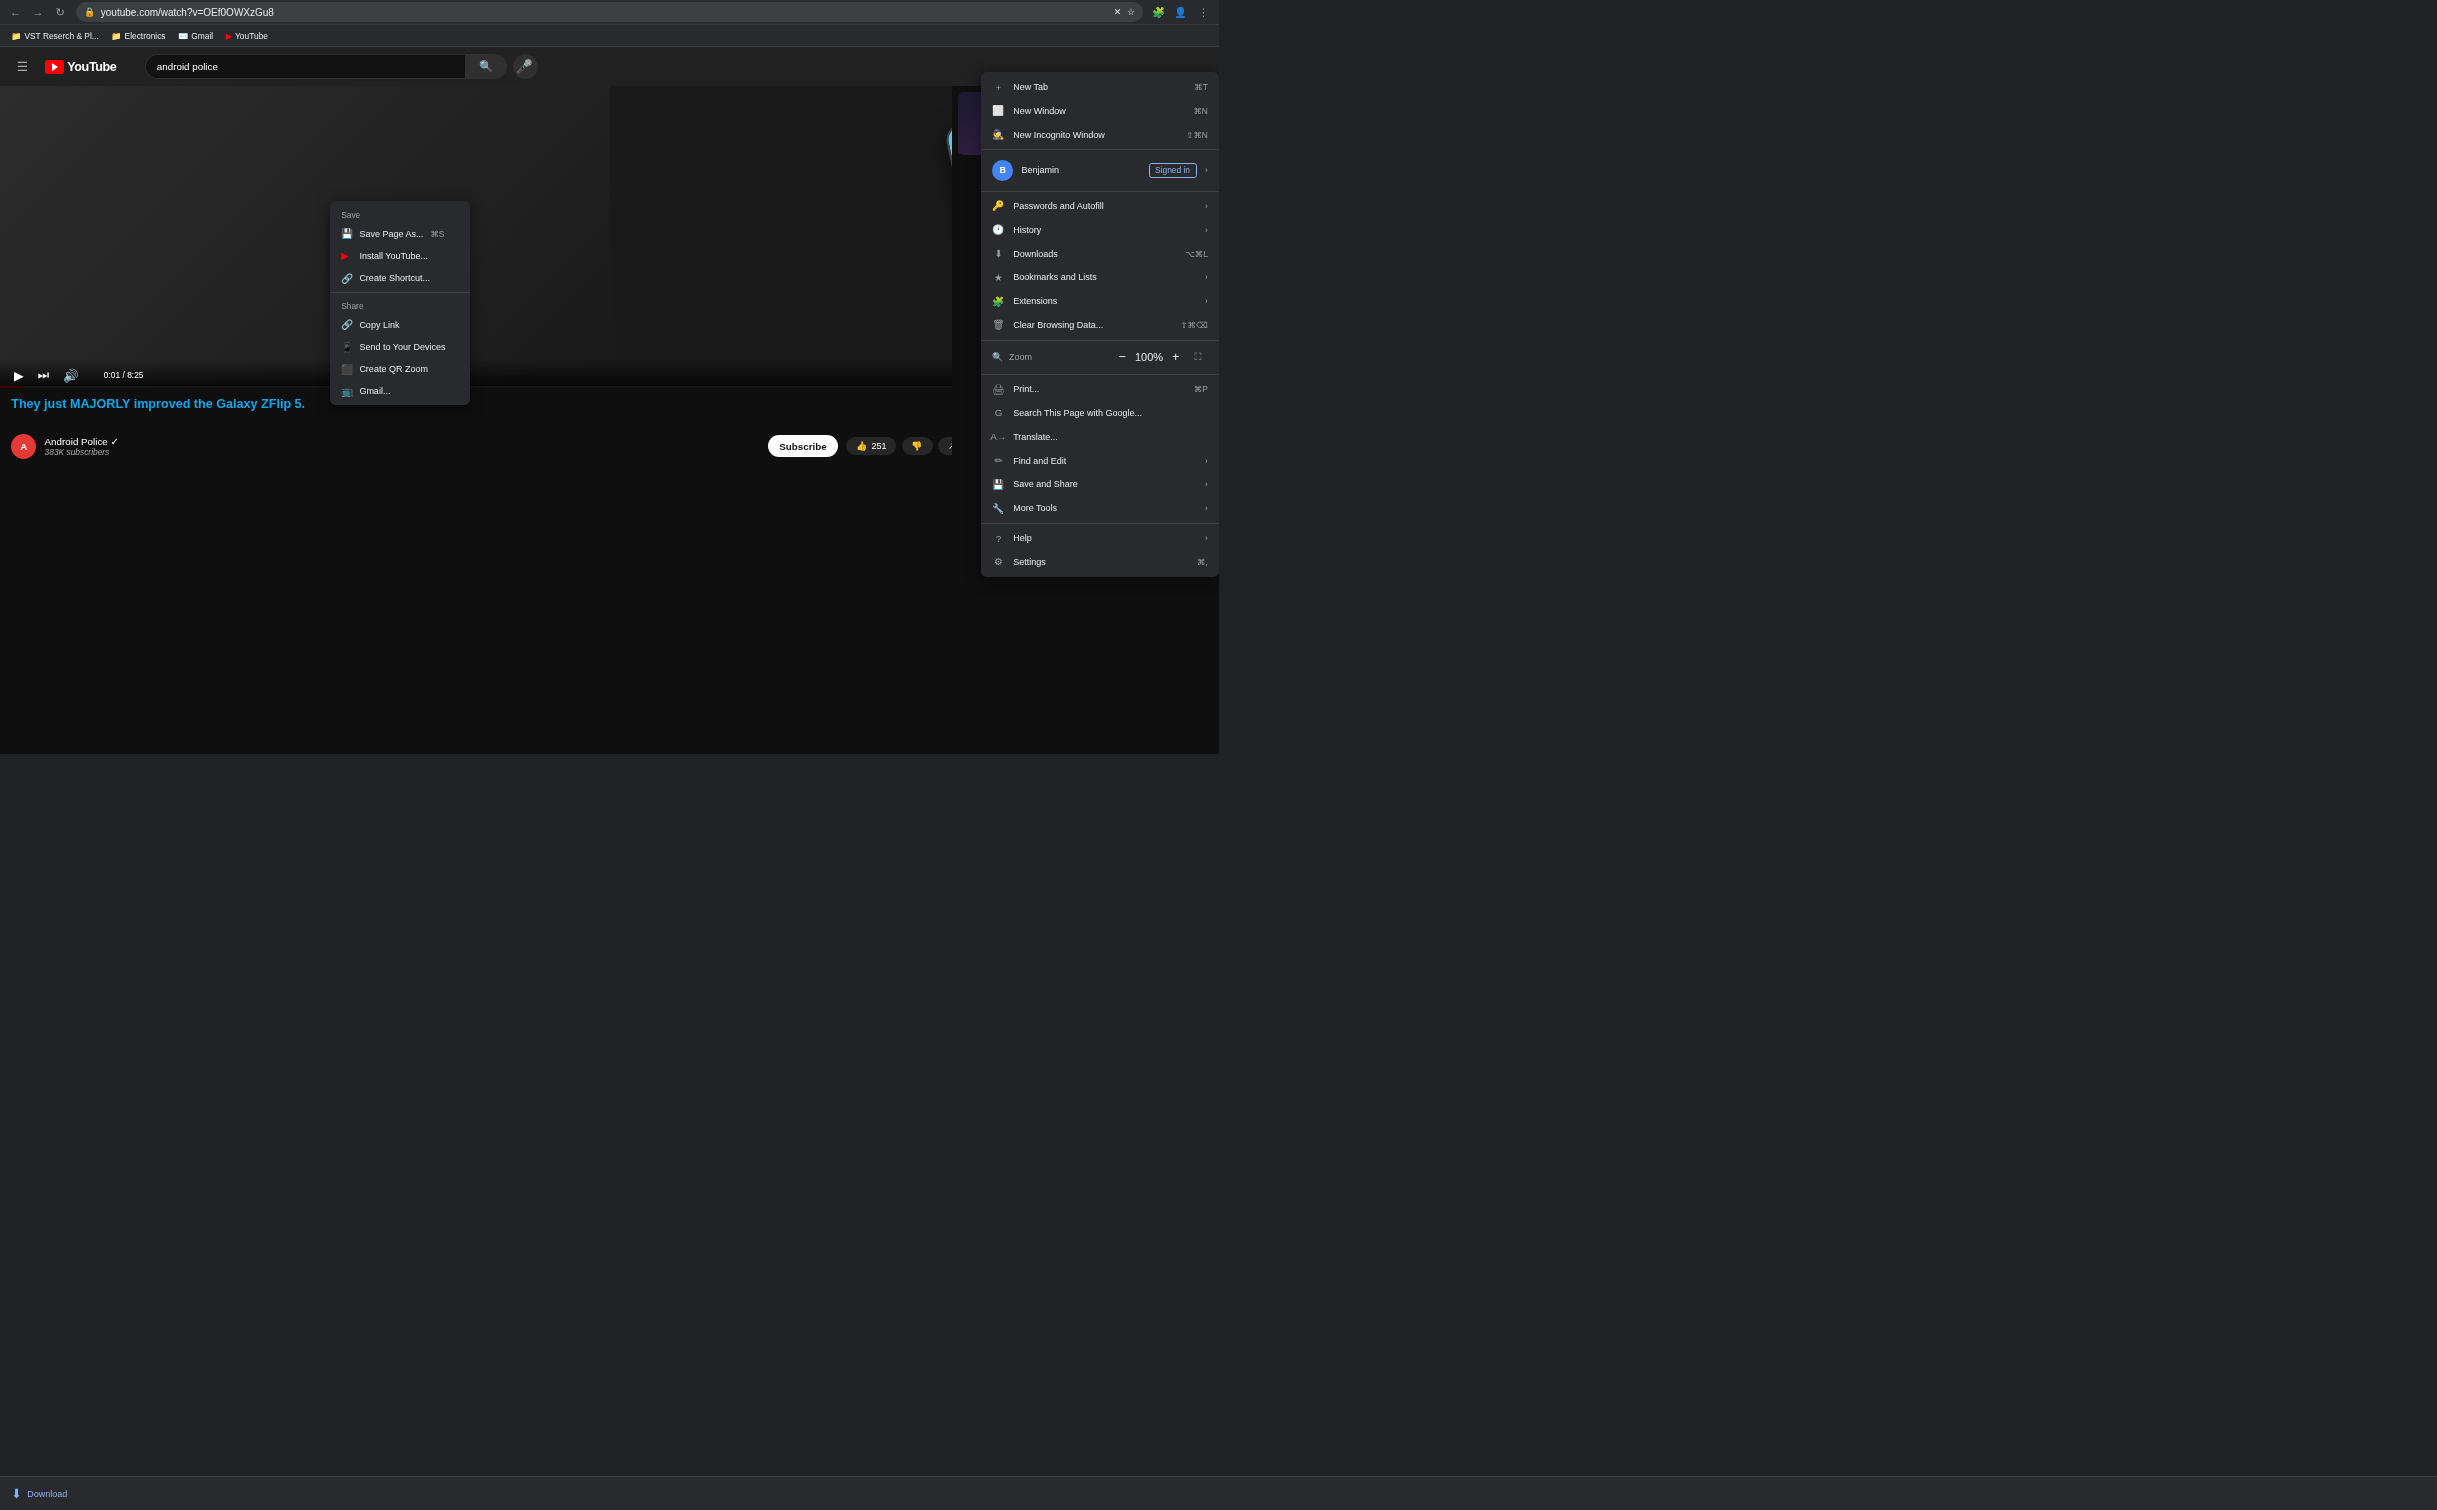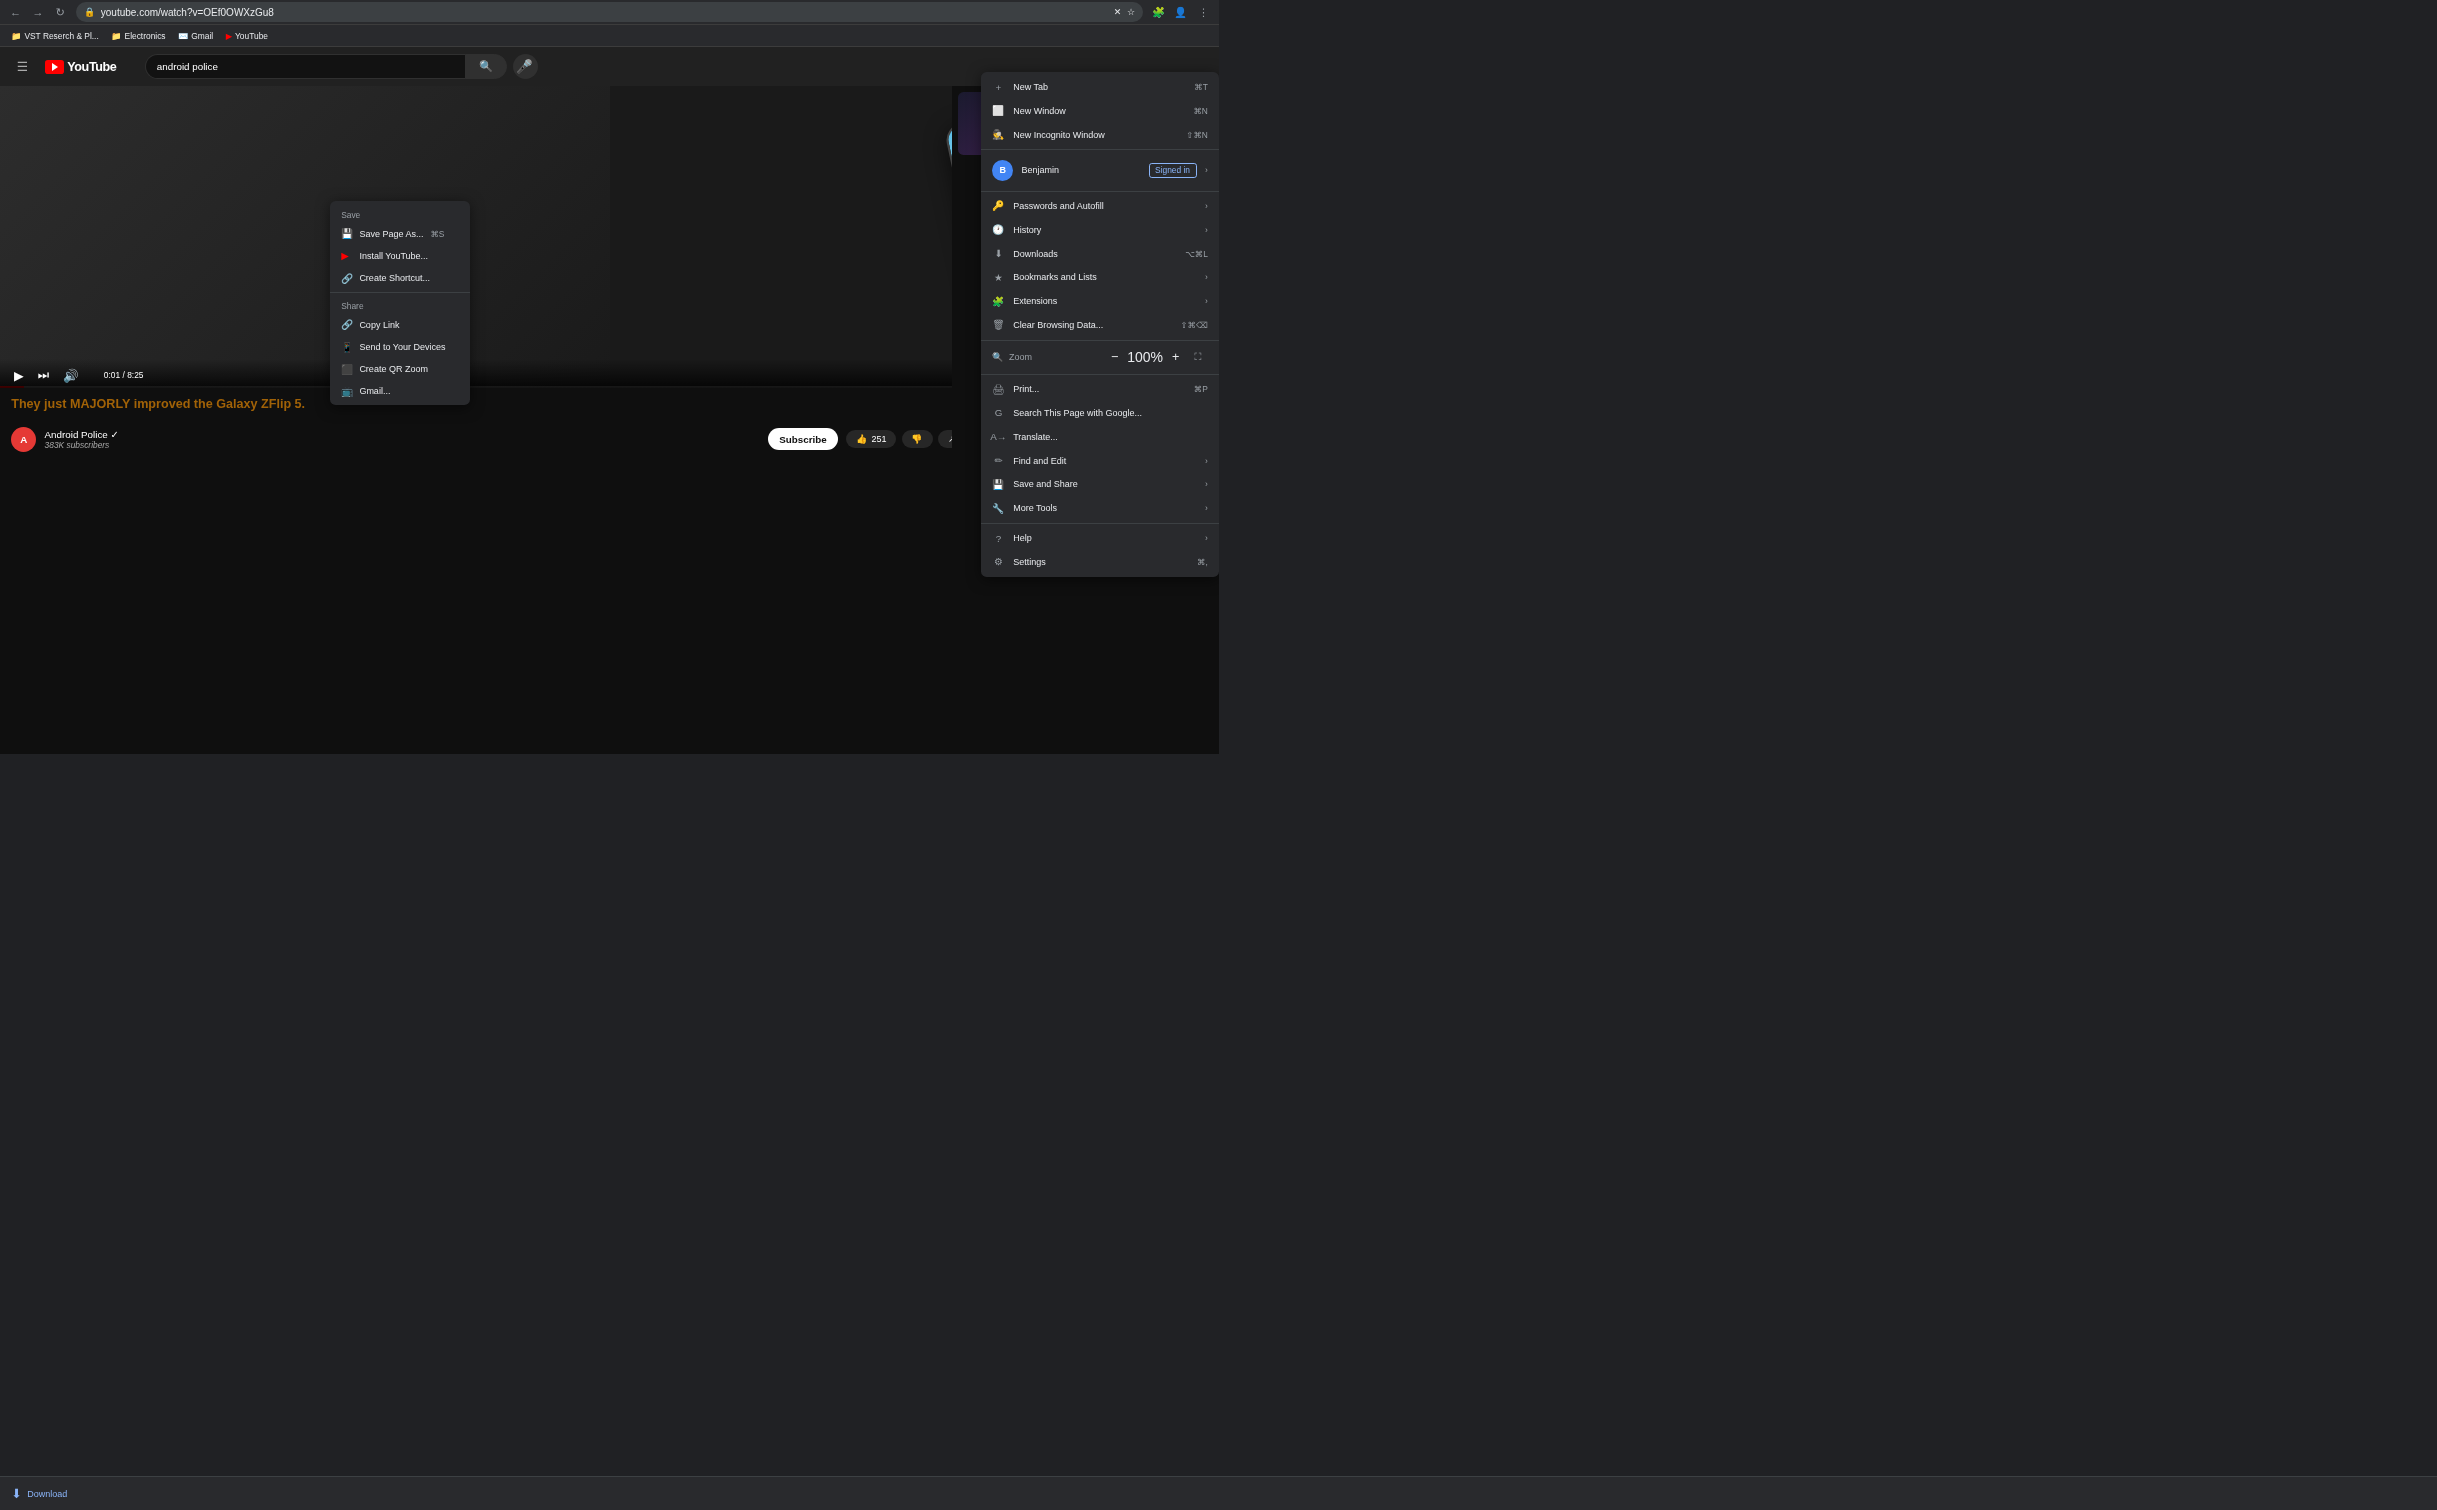--- a/index.html
+++ b/index.html
@@ -262,24 +262,24 @@
       gap: 5.6px;
       align-items: center;
     }
 
     
     .video-info {
       padding: 8.4px 11.2px;
       background: #0f0f0f;
     }
     .video-title {
-      color: #a16207;
+      color: #0ea5e9;
       font-size: 12.6px;
       font-weight: 600;
-      margin-bottom: 16px;
+      margin-bottom: 23px;
     }
     .channel-row {
       display: flex;
       align-items: center;
       gap: 8.4px;
     }
     .channel-avatar {
       width: 25px;
       height: 25px;
       border-radius: 50%;
@@ -501,21 +501,21 @@
       border-radius: 50%;
       border: none;
       background: transparent;
       color: #e8eaed;
       cursor: pointer;
       font-size: 12.6px;
       display: flex;
       align-items: center;
       justify-content: center;
     }
-    .zoom-value { color: #e8eaed; font-size: 14px; min-width: 28px; text-align: center; }
+    .zoom-value { color: #e8eaed; font-size: 11px; min-width: 28px; text-align: center; }
     .zoom-fullscreen {
       width: 19.6px;
       height: 19.6px;
       border-radius: 2.8px;
       border: none;
       background: transparent;
       color: #9aa0a6;
       cursor: pointer;
       font-size: 9.8px;
     }

